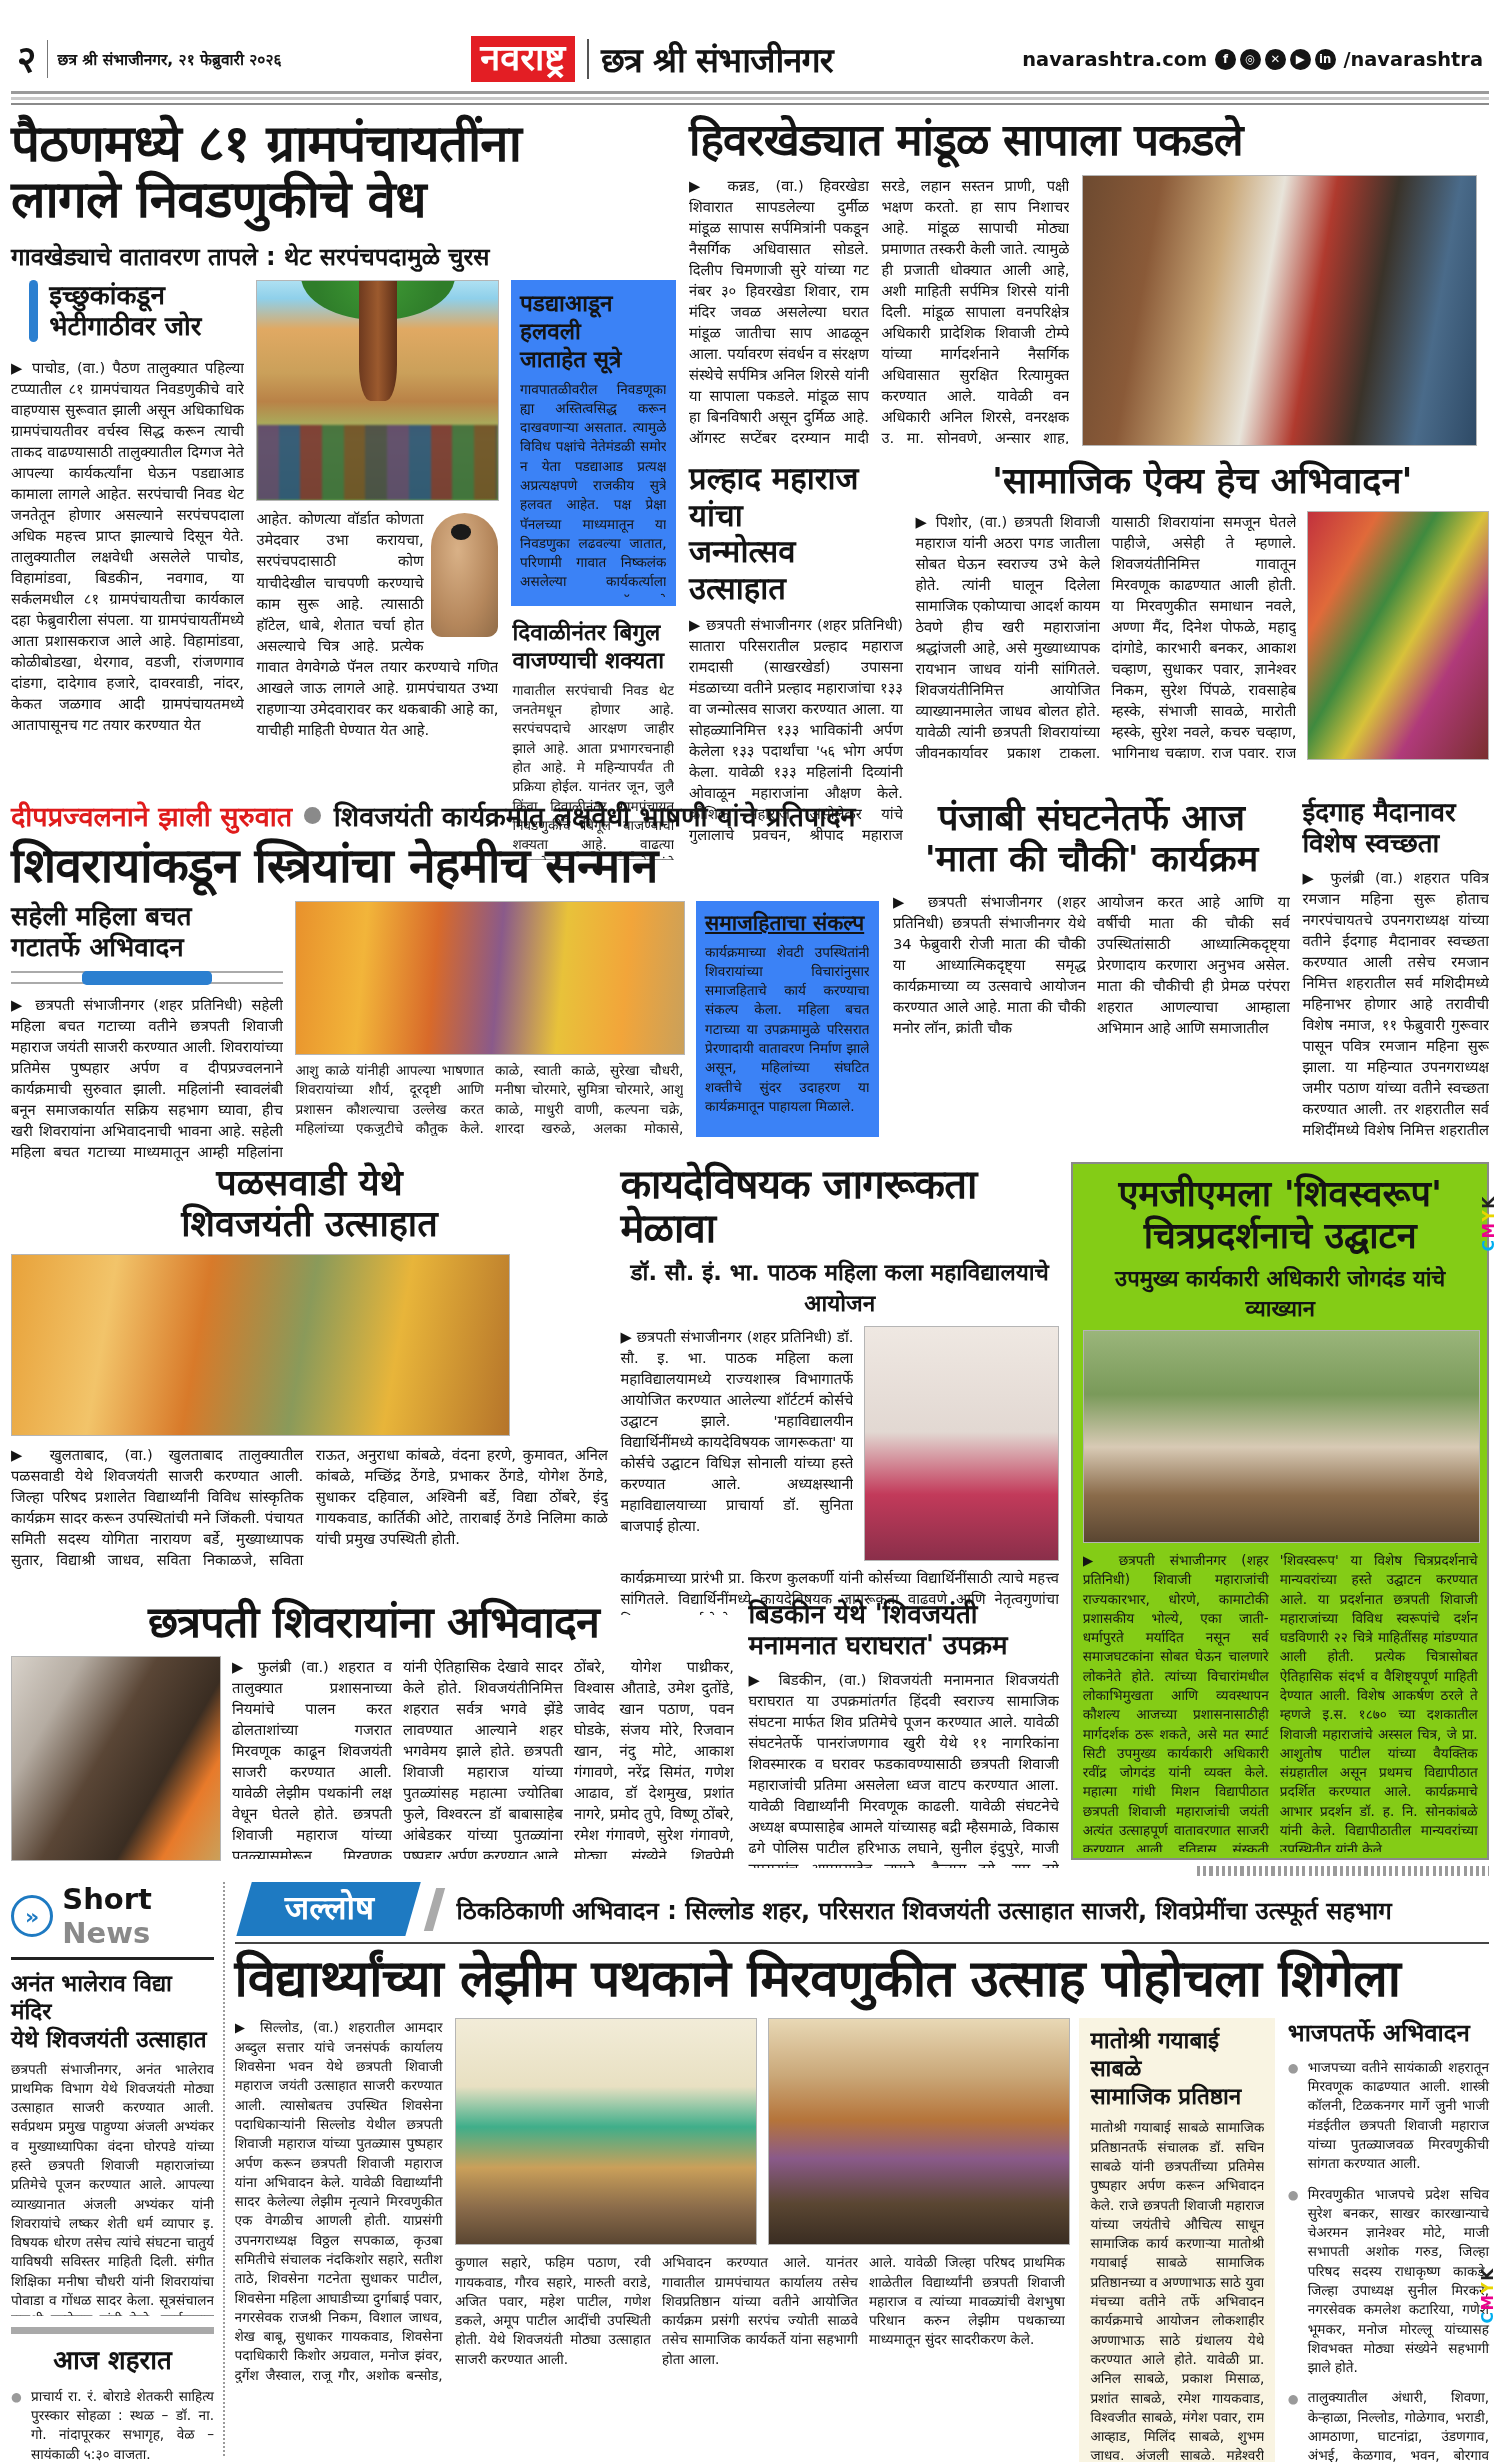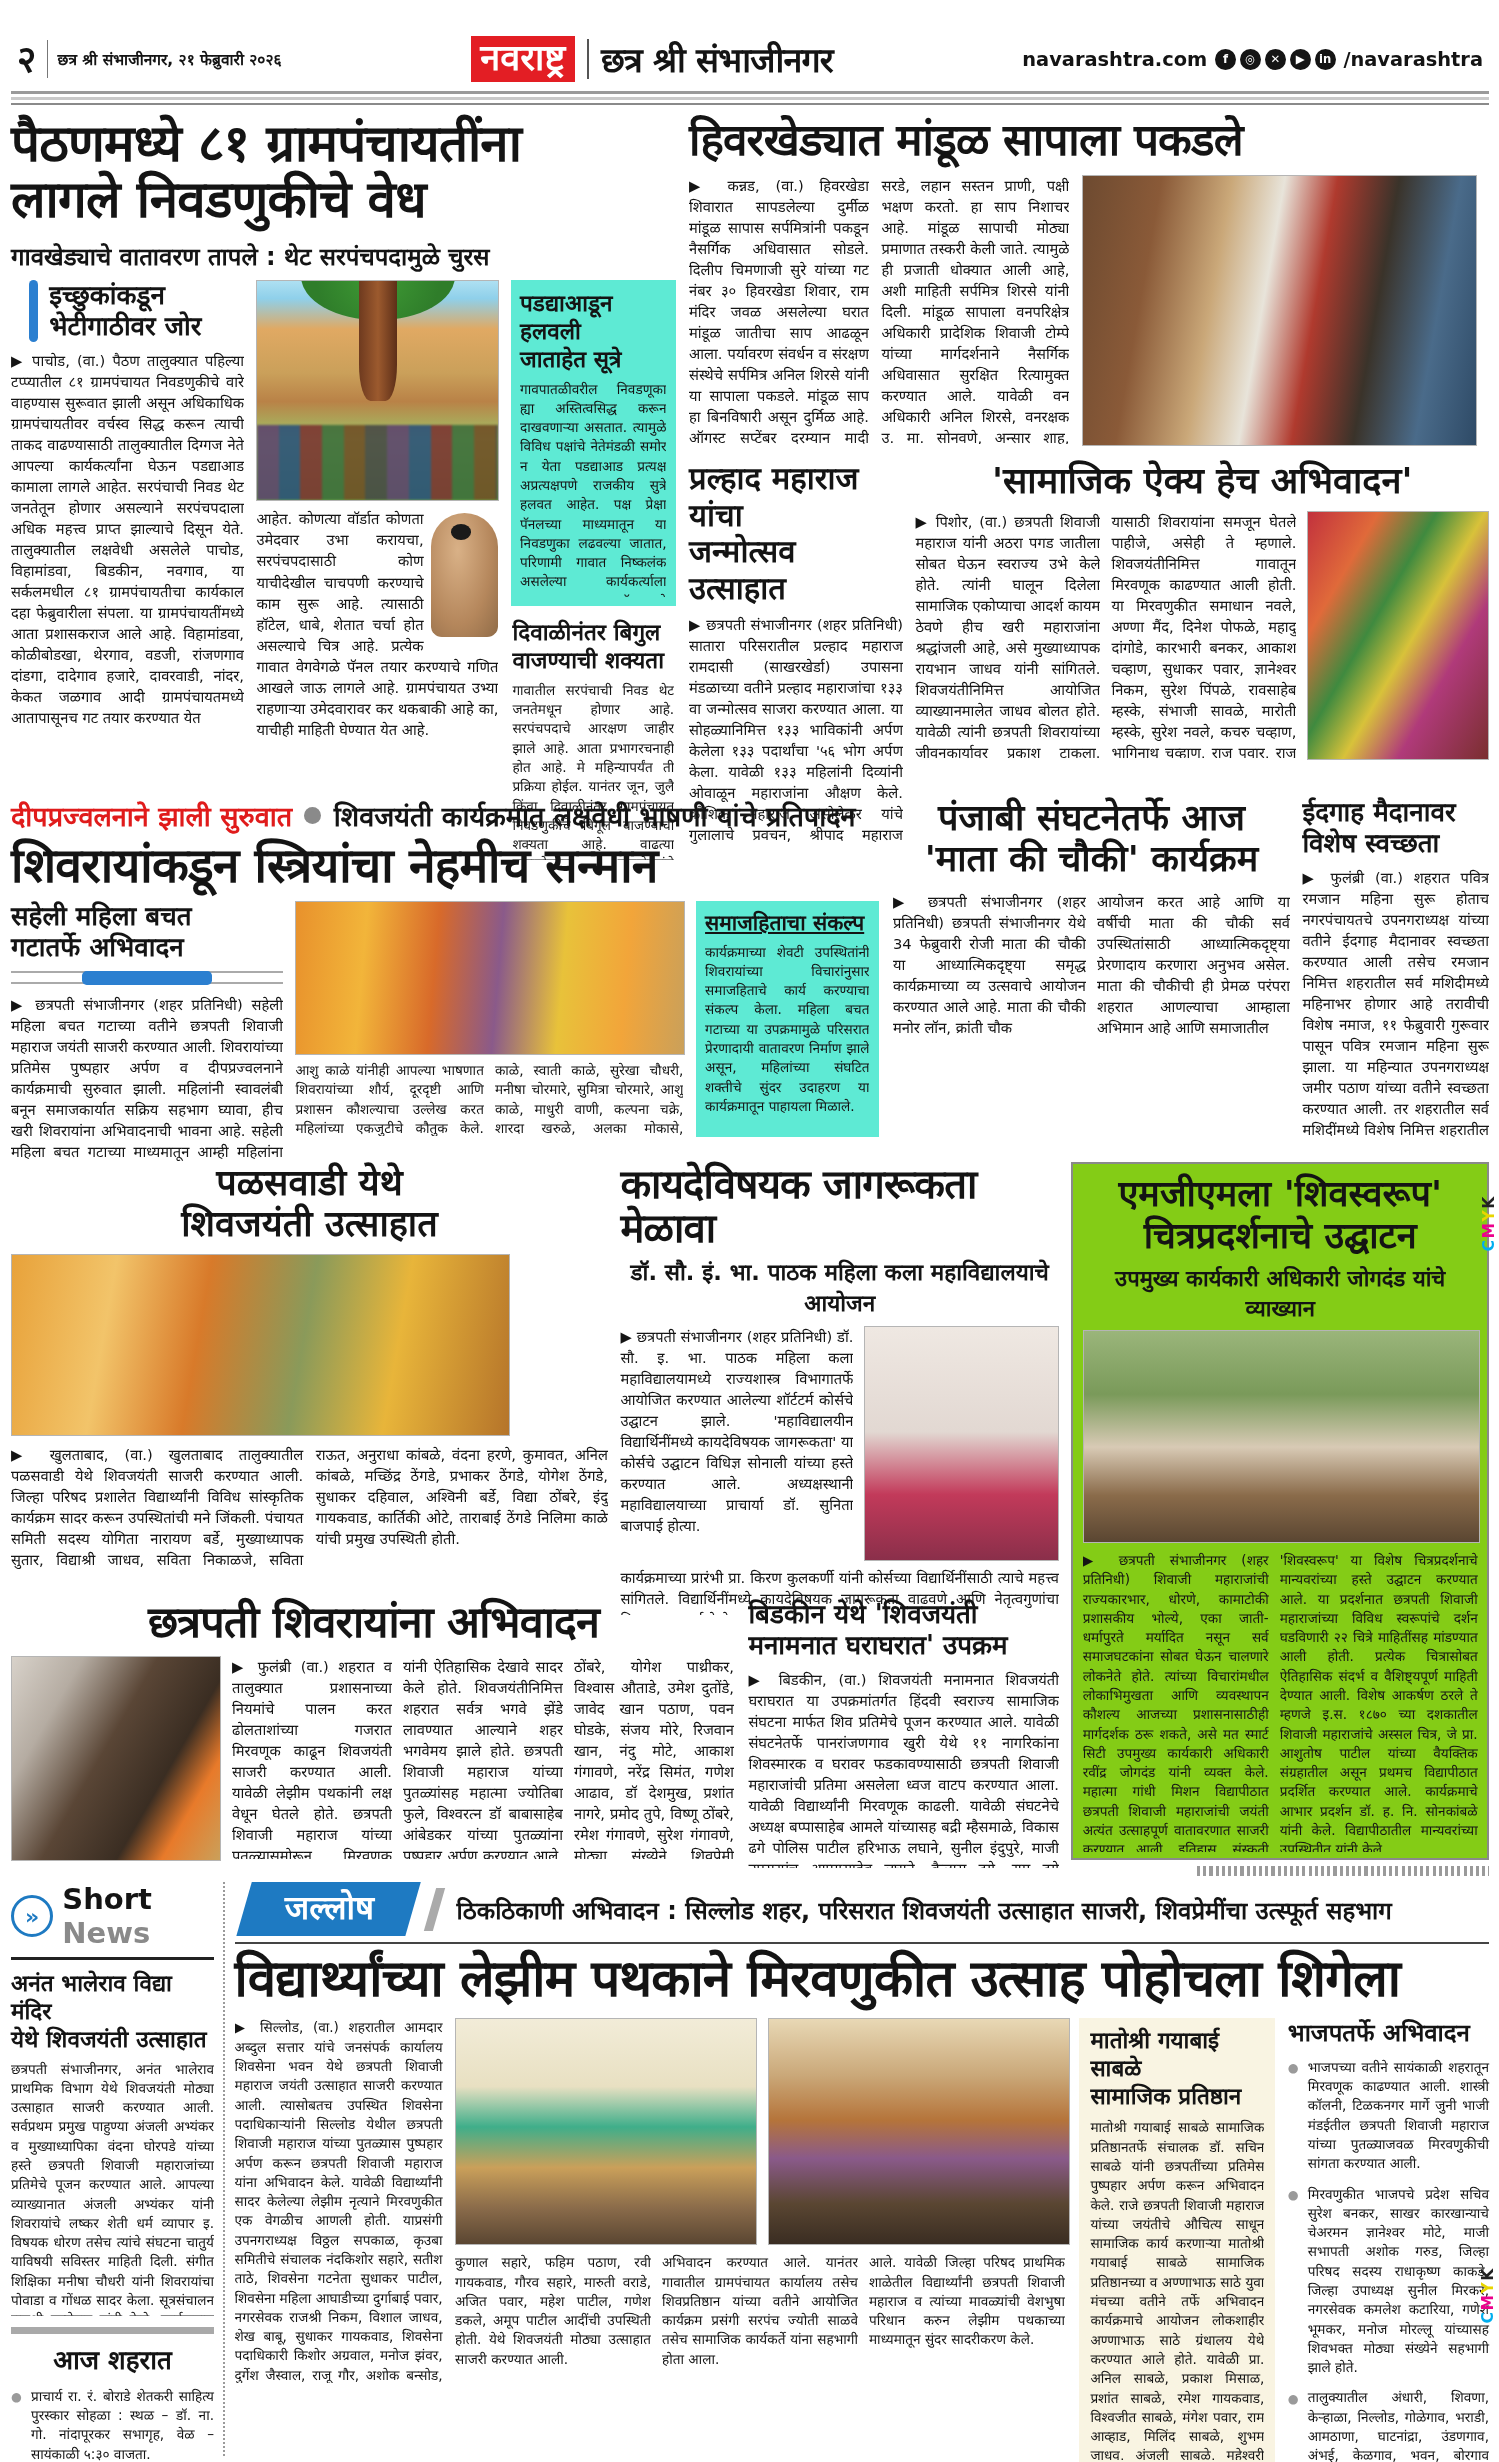--- a/index.html
+++ b/index.html
@@ -28,21 +28,21 @@
   .h-md{font-size:36px;line-height:1.15;font-weight:800;white-space:pre-line;}
   .h-m2{font-size:31px;line-height:1.18;font-weight:800;white-space:pre-line;}
   .h-sm{font-size:26px;line-height:1.2;font-weight:800;white-space:pre-line;}
   .h-xs{font-size:22.5px;line-height:1.25;font-weight:800;white-space:pre-line;}
   .sub{font-size:24px;font-weight:800;}
   .bt{font-size:14.7px;line-height:1.43;}
   .bt-s{font-size:13.6px;line-height:1.42;}
   .ellip{overflow:hidden;}
   
   .bluebar{width:9.3px;background:#2b7fd0;border-radius:4.7px;margin-right:11px;}
-  .graybox{background:#5eead4;padding:9.3px 9.3px;}
+  .graybox{background:#3b82f6;padding:9.3px 9.3px;}
   .gray2{padding:4.7px 1.6px;}
   .saheli-rule{height:9.3px;border-top:2.3px solid #aaa;border-bottom:2.3px solid #aaa;position:relative;margin:7.8px 0 9.3px;}
   .saheli-rule::after{content:'';position:absolute;left:26%;right:26%;top:-2.3px;bottom:-2.3px;background:#2b7fd0;border-radius:4.7px;}
   .kick-red{color:#e01b1b;font-size:27px;font-weight:800;}
   .kick-blk{font-size:27px;font-weight:800;}
   .kick-dot{width:17px;height:17px;border-radius:50%;background:#8a8a8a;margin:0 12.4px;flex:none;align-self:center;}
   .photo{position:relative;overflow:hidden;border:0.8px solid #b5b5b5;flex:none;}
   .mgmbox{border:2.3px solid #8a8a8a;padding:9.3px 9.3px 6.2px;background:#84cc16;}
   .hatch{height:10px;background:repeating-linear-gradient(90deg,#9a9a9a 0 3.1px,#fff 3.1px 6.2px);margin:6.2px 0 0 auto;width:70%;}
   .thickgray{height:7px;background:#a9a9a9;margin:11px 0;}
@@ -109,21 +109,21 @@
   <div class="thin-rule"></div>
 
   <div class="row pad" style="margin-top:11px;gap:14px;height:669px;">
 
     <div style="width:664px;flex:none;">
       <div class="h-xl">पैठणमध्ये ८१ ग्रामपंचायतींना
 लागले निवडणुकीचे वेध</div>
       <div class="sub" style="margin:11px 0 7.8px;">गावखेड्याचे वातावरण तापले : थेट सरपंचपदामुळे चुरस</div>
       <div class="row" style="gap:12.4px;height:497px;">
         <div style="width:233px;flex:none;">
-          <div class="row" style="margin-bottom:8px;padding-left:18px;">
+          <div class="row" style="margin-bottom:15px;padding-left:18px;">
             <div class="bluebar"></div>
             <div class="h-sm">इच्छुकांकडून
 भेटीगाठीवर जोर</div>
           </div>
           <div class="bt jus ellip" style="height:404px;">▶ पाचोड, (वा.) पैठण तालुक्यात पहिल्या टप्प्यातील ८१ ग्रामपंचायत निवडणुकीचे वारे वाहण्यास सुरूवात झाली असून अधिकाधिक ग्रामपंचायतीवर वर्चस्व सिद्ध करून त्याची ताकद वाढण्यासाठी तालुक्यातील दिग्गज नेते आपल्या कार्यकर्त्यांना घेऊन पडद्याआड कामाला लागले आहेत. सरपंचाची निवड थेट जनतेतून होणार असल्याने सरपंचपदाला अधिक महत्त्व प्राप्त झाल्याचे दिसून येते. तालुक्यातील लक्षवेधी असलेले पाचोड, विहामांडवा, बिडकीन, नवगाव, या सर्कलमधील ८१ ग्रामपंचायतीचा कार्यकाल दहा फेब्रुवारीला संपला. या ग्रामपंचायतींमध्ये आता प्रशासकराज आले आहे. विहामांडवा, कोळीबोडखा, थेरगाव, वडजी, रांजणगाव दांडगा, दादेगाव हजारे, दावरवाडी, नांदर, केकत जळगाव आदी ग्रामपंचायतमध्ये आतापासूनच गट तयार करण्यात येत</div>
         </div>
         <div style="width:242px;flex:none;">
           <div class="photo ph-cartoon" style="width:241px;height:219px;">
             <div class="canopy"></div>
             <div class="trunk"></div>

